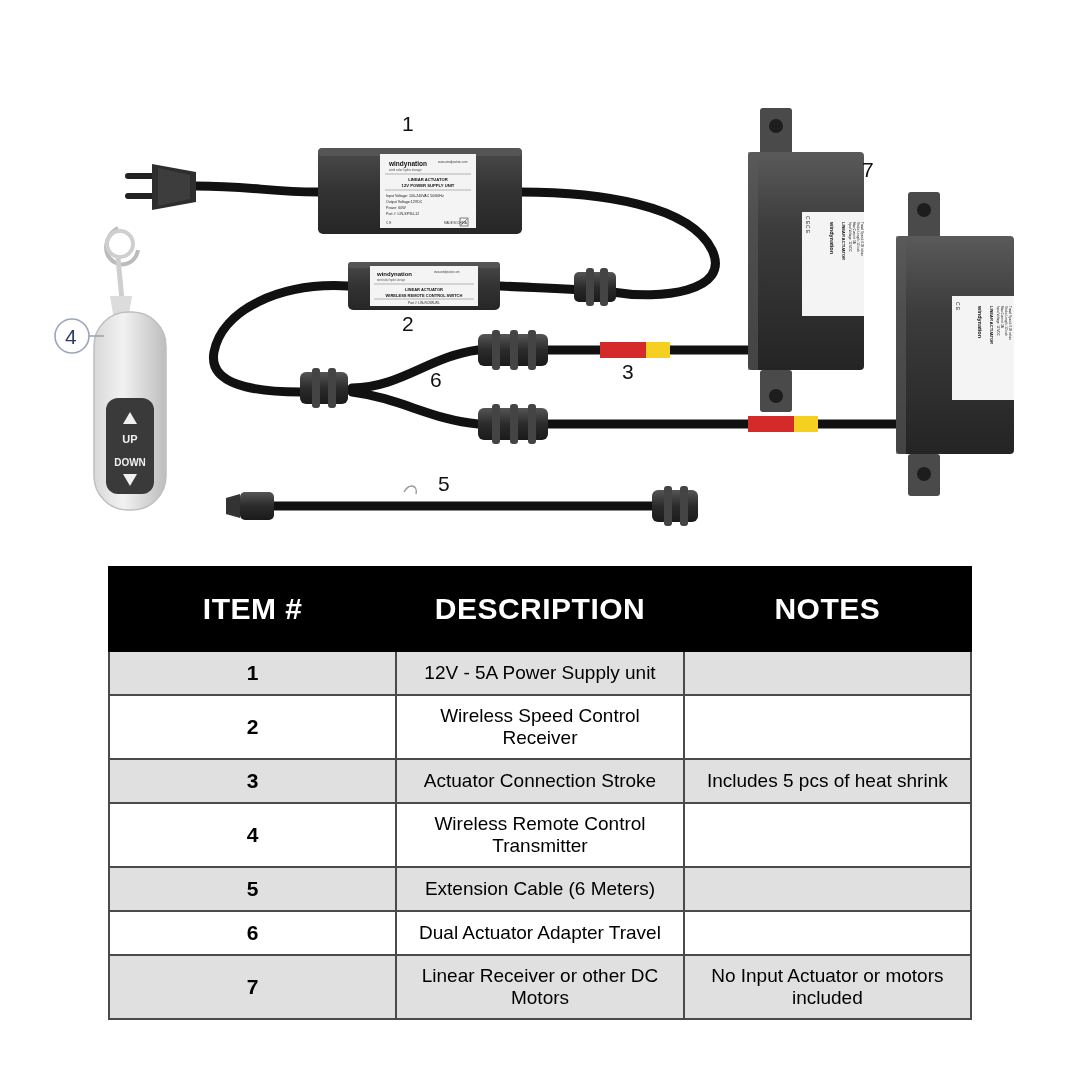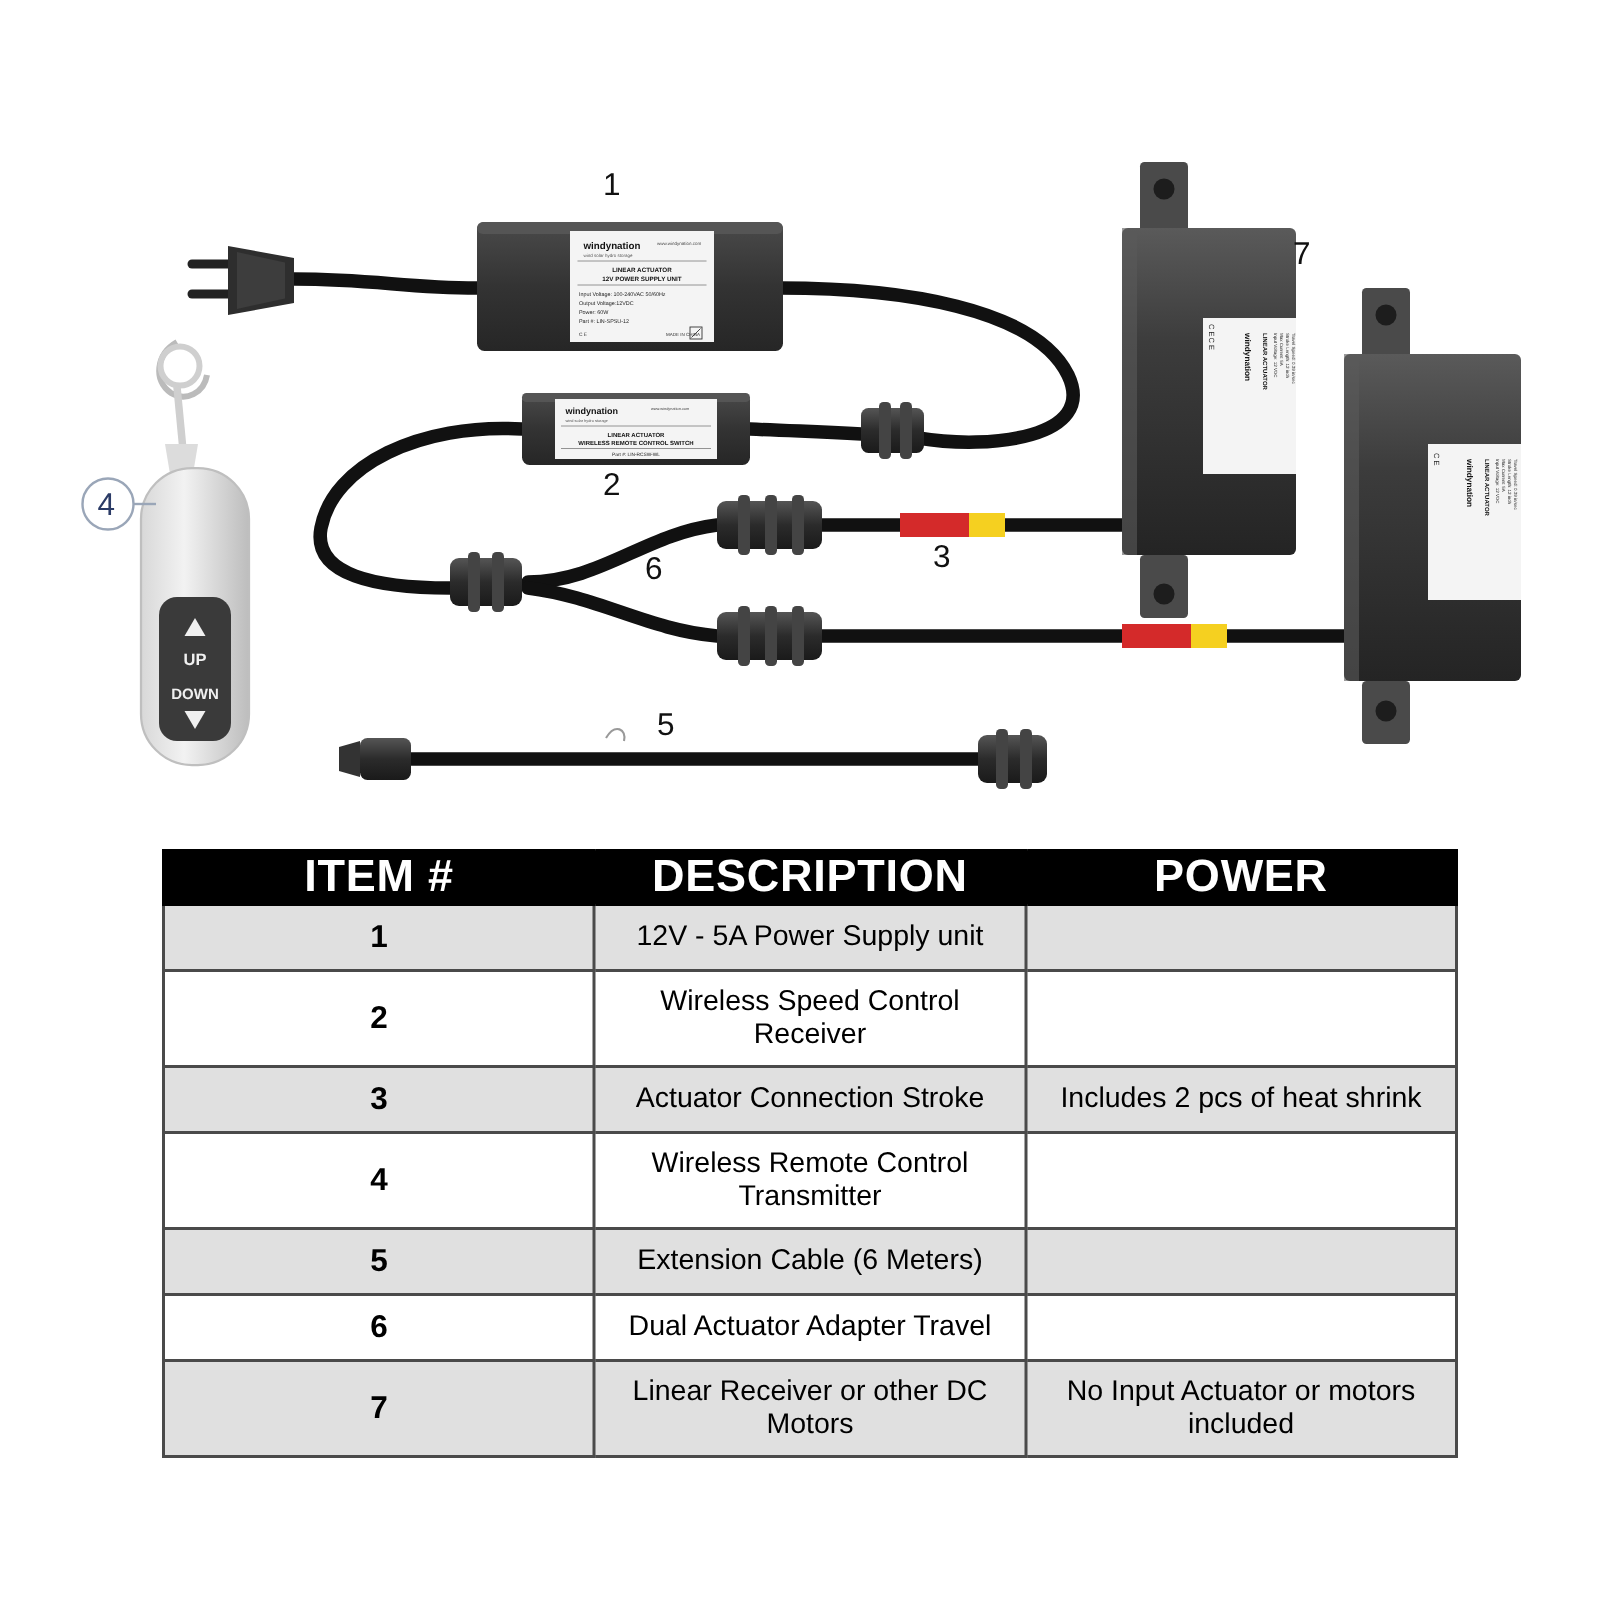--- a/index.html
+++ b/index.html
@@ -53,21 +53,21 @@
     border-collapse: collapse;
     width: 864px;
     table-layout: fixed;
   }
   table.parts thead th {
     background: #000;
     color: #fff;
     font-size: 30px;
     font-weight: bold;
     text-align: center;
-    padding: 0 4px;
+    padding: 24px 4px;
     letter-spacing: 0.5px;
     border: 2px solid #000;
   }
   table.parts td {
     border: 2px solid #4a4a4a;
     text-align: center;
     font-size: 19px;
     padding: 9px 6px;
     line-height: 1.15;
     vertical-align: middle;
@@ -331,38 +331,38 @@
     <div class="callout" style="left:430px; top:368px;">6</div>
     <div class="callout" style="left:862px; top:158px;">7</div>
   </div>
 
   <div class="table-wrap">
     <table class="parts">
       <thead>
         <tr>
           <th>ITEM #</th>
           <th>DESCRIPTION</th>
-          <th>POWER</th>
+          <th>NOTES</th>
         </tr>
       </thead>
       <tbody>
         <tr class="odd">
           <td class="item">1</td>
           <td class="desc">12V - 5A Power Supply unit</td>
           <td class="notes"></td>
         </tr>
         <tr class="even">
           <td class="item">2</td>
           <td class="desc">Wireless Speed Control Receiver</td>
           <td class="notes"></td>
         </tr>
         <tr class="odd">
           <td class="item">3</td>
           <td class="desc">Actuator Connection Stroke</td>
-          <td class="notes">Includes 2 pcs of heat shrink</td>
+          <td class="notes">Includes 5 pcs of heat shrink</td>
         </tr>
         <tr class="even">
           <td class="item">4</td>
           <td class="desc">Wireless Remote Control Transmitter</td>
           <td class="notes"></td>
         </tr>
         <tr class="odd">
           <td class="item">5</td>
           <td class="desc">Extension Cable (6 Meters)</td>
           <td class="notes"></td>

